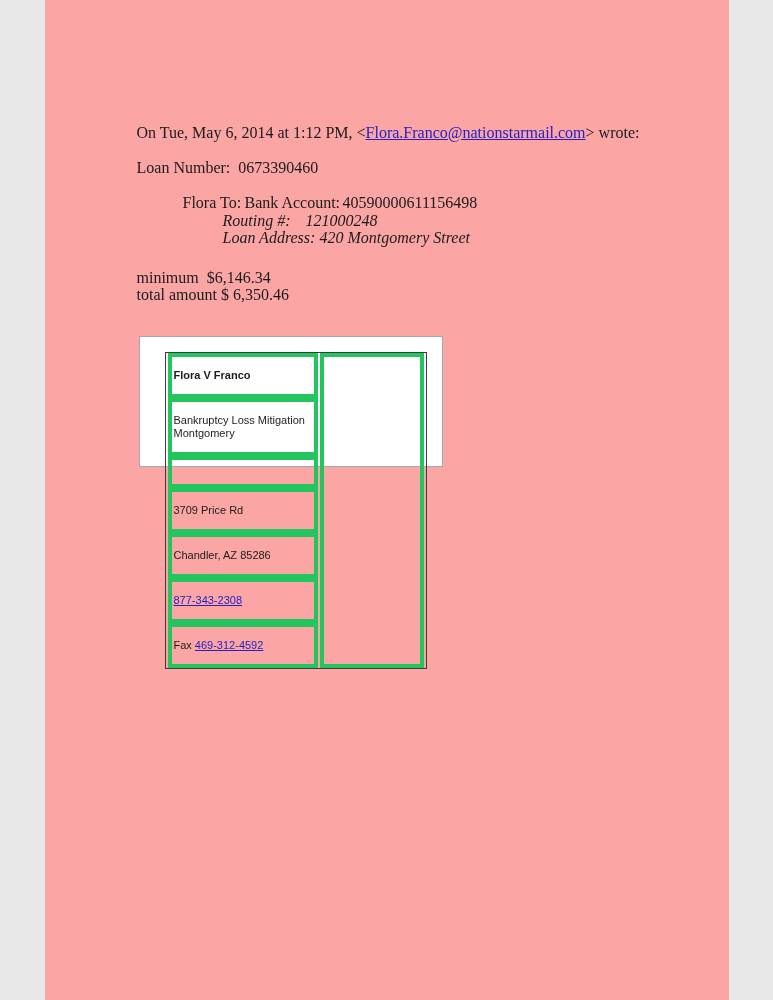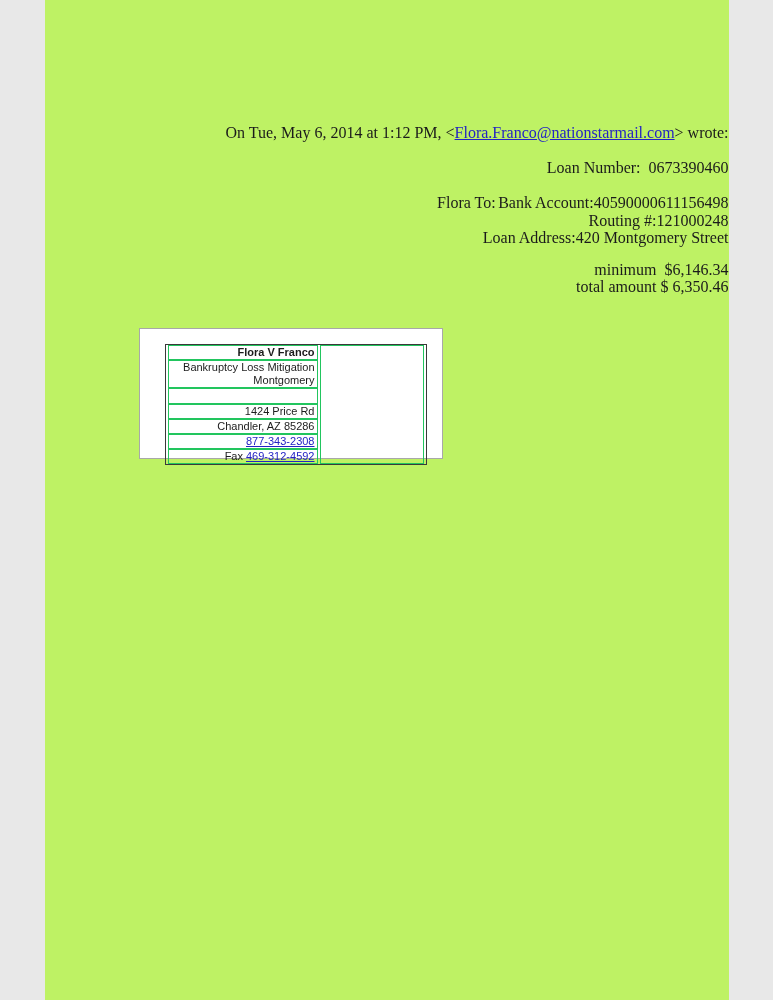--- a/index.html
+++ b/index.html
@@ -3,23 +3,22 @@
 <meta charset="utf-8">
 <style>
   html, body { margin: 0; padding: 0; }
   body { background: #e8e8e8; }
 
   .page {
     position: relative;
     width: 684px;
     height: 1000px;
     margin: 0 auto;
-    background: #bef264;
+    background: #fca5a5;
     overflow: hidden;
-    text-align: right;
   }
 
   
   .email-text {
     padding: 124px 0 0 92px;
     font-family: "Liberation Serif", "DejaVu Serif", serif;
     font-size: 16px;
     line-height: 17.5px;
     color: #1b1b1b;
   }
@@ -30,31 +29,31 @@
 
   a.mail-link {
     color: #2323c4;
     text-decoration: underline;
     cursor: pointer;
   }
 
   .wire-block { margin-top: 18px; }
   .wire-line  { white-space: nowrap; }
   .wire-line.l1 { margin-left: 46px; }
-  .wire-line.l2 { margin-left: 86px; }
+  .wire-line.l2 { margin-left: 86px; font-style: italic; }
   .wire-line.l5 { margin-left: 143px; }
 
   .lbl { display: inline-block; }
   .lbl-wireto   { width: 62px; }
   .lbl-account  { width: 98px; }
   .lbl-routing  { width: 83px; }
   .lbl-bankname { width: 94px; }
   .lbl-bankaddr { width: 97px; }
 
-  .amounts { margin-top: 14px; }
+  .amounts { margin-top: 22px; }
   .amounts p { white-space: pre; }
 
   
   .sig-card {
     box-sizing: border-box;
     width: 304px;
     height: 131px;
     margin: 32px 0 0 94px;
     border: 1px solid #a8a8a8;
     padding: 15px 0 0 25px;
@@ -65,22 +64,22 @@
     border-collapse: separate;
     border-spacing: 2px 0;
     border: 1px solid #3a3a3a;
     font-family: "Liberation Sans", "DejaVu Sans", sans-serif;
     font-size: 11px;
     line-height: 13px;
     color: #1c1c1c;
   }
   table.sig-table td {
     box-sizing: border-box;
-    border: 1px solid #22c55e;
-    padding: 0 2px;
+    border: 4px solid #22c55e;
+    padding: 12px 2px;
     vertical-align: top;
   }
   td.c1 { width: 150px; }
   td.c2 { width: 104px; }
 
   tr.r-name  td.c1 { height: 14px; font-weight: bold; }
   tr.r-title td.c1 { height: 27px; }
   tr.r-blank td.c1 { height: 16px; }
   tr.r-addr1 td.c1, tr.r-addr2 td.c1, tr.r-phone td.c1, tr.r-fax td.c1 { height: 14px; }
 
@@ -122,21 +121,21 @@
         <td class="c1">Flora V Franco</td>
         <td class="c2" rowspan="7"></td>
       </tr>
       <tr class="r-title">
         <td class="c1">Bankruptcy Loss Mitigation Montgomery</td>
       </tr>
       <tr class="r-blank">
         <td class="c1"></td>
       </tr>
       <tr class="r-addr1">
-        <td class="c1">1424 Price Rd</td>
+        <td class="c1">3709 Price Rd</td>
       </tr>
       <tr class="r-addr2">
         <td class="c1">Chandler, AZ 85286</td>
       </tr>
       <tr class="r-phone">
         <td class="c1"><a class="tbl-link">877-343-2308</a></td>
       </tr>
       <tr class="r-fax">
         <td class="c1"><span>Fax</span><a class="tbl-link">469-312-4592</a></td>
       </tr>

